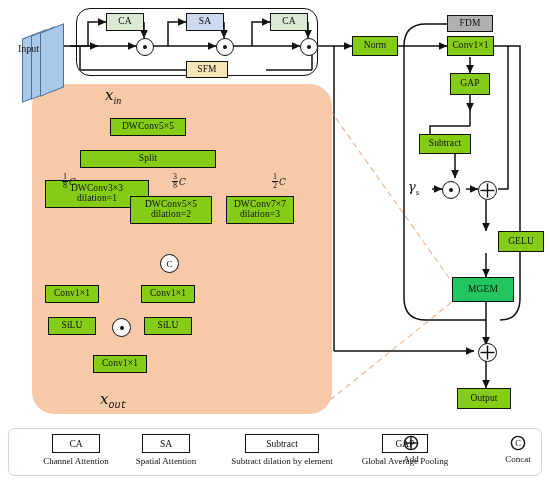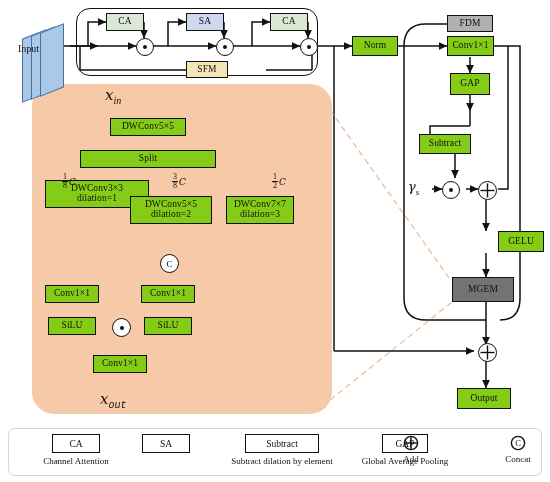--- a/index.html
+++ b/index.html
@@ -19,21 +19,21 @@
     font-size:9.5px;letter-spacing:.1px;
     z-index:4;
   }
   .node.two{flex-direction:column;}
   .lbl{position:absolute;z-index:5;font-size:10px;}
 
   .ca{background:#dae8d4;}
   .sa{background:#ccd9ee;}
   .sfm{background:#f5e6b8;}
   .fdm{background:#b0b0b0;}
-  .mgem{background:#737373;}
+  .mgem{background:#22c55e;}
 
   .panel{
     position:absolute;box-sizing:border-box;
     border:1.6px solid #111;border-radius:14px;background:transparent;z-index:2;
   }
   .mgem-panel{
     position:absolute;background:#f6c9a9;border-radius:22px;z-index:1;
   }
   .legendbox{
     position:absolute;box-sizing:border-box;border:1.2px solid #c9d6e4;
@@ -299,20 +299,21 @@
 
   <div class="legendbox" style="left:8px;top:428px;width:534px;height:48px;"></div>
 
   <div class="legitem" style="left:20px;top:434px;width:112px;">
     <div class="legchip ca" style="width:46px;height:17px;">CA</div>
     <div class="legtxt">Channel Attention</div>
   </div>
 
   <div class="legitem" style="left:112px;top:434px;width:108px;">
     <div class="legchip sa" style="width:46px;height:17px;">SA</div>
+    <div class="legtxt">Spatial Attention</div>
   </div>
 
   <div class="legitem" style="left:200px;top:434px;width:164px;">
     <div class="legchip" style="width:72px;height:17px;">Subtract</div>
     <div class="legtxt">Subtract dilation by element</div>
   </div>
 
   <div class="legitem" style="left:350px;top:434px;width:110px;">
     <div class="legchip" style="width:44px;height:17px;">GAP</div>
     <div class="legtxt">Global Average Pooling</div>

